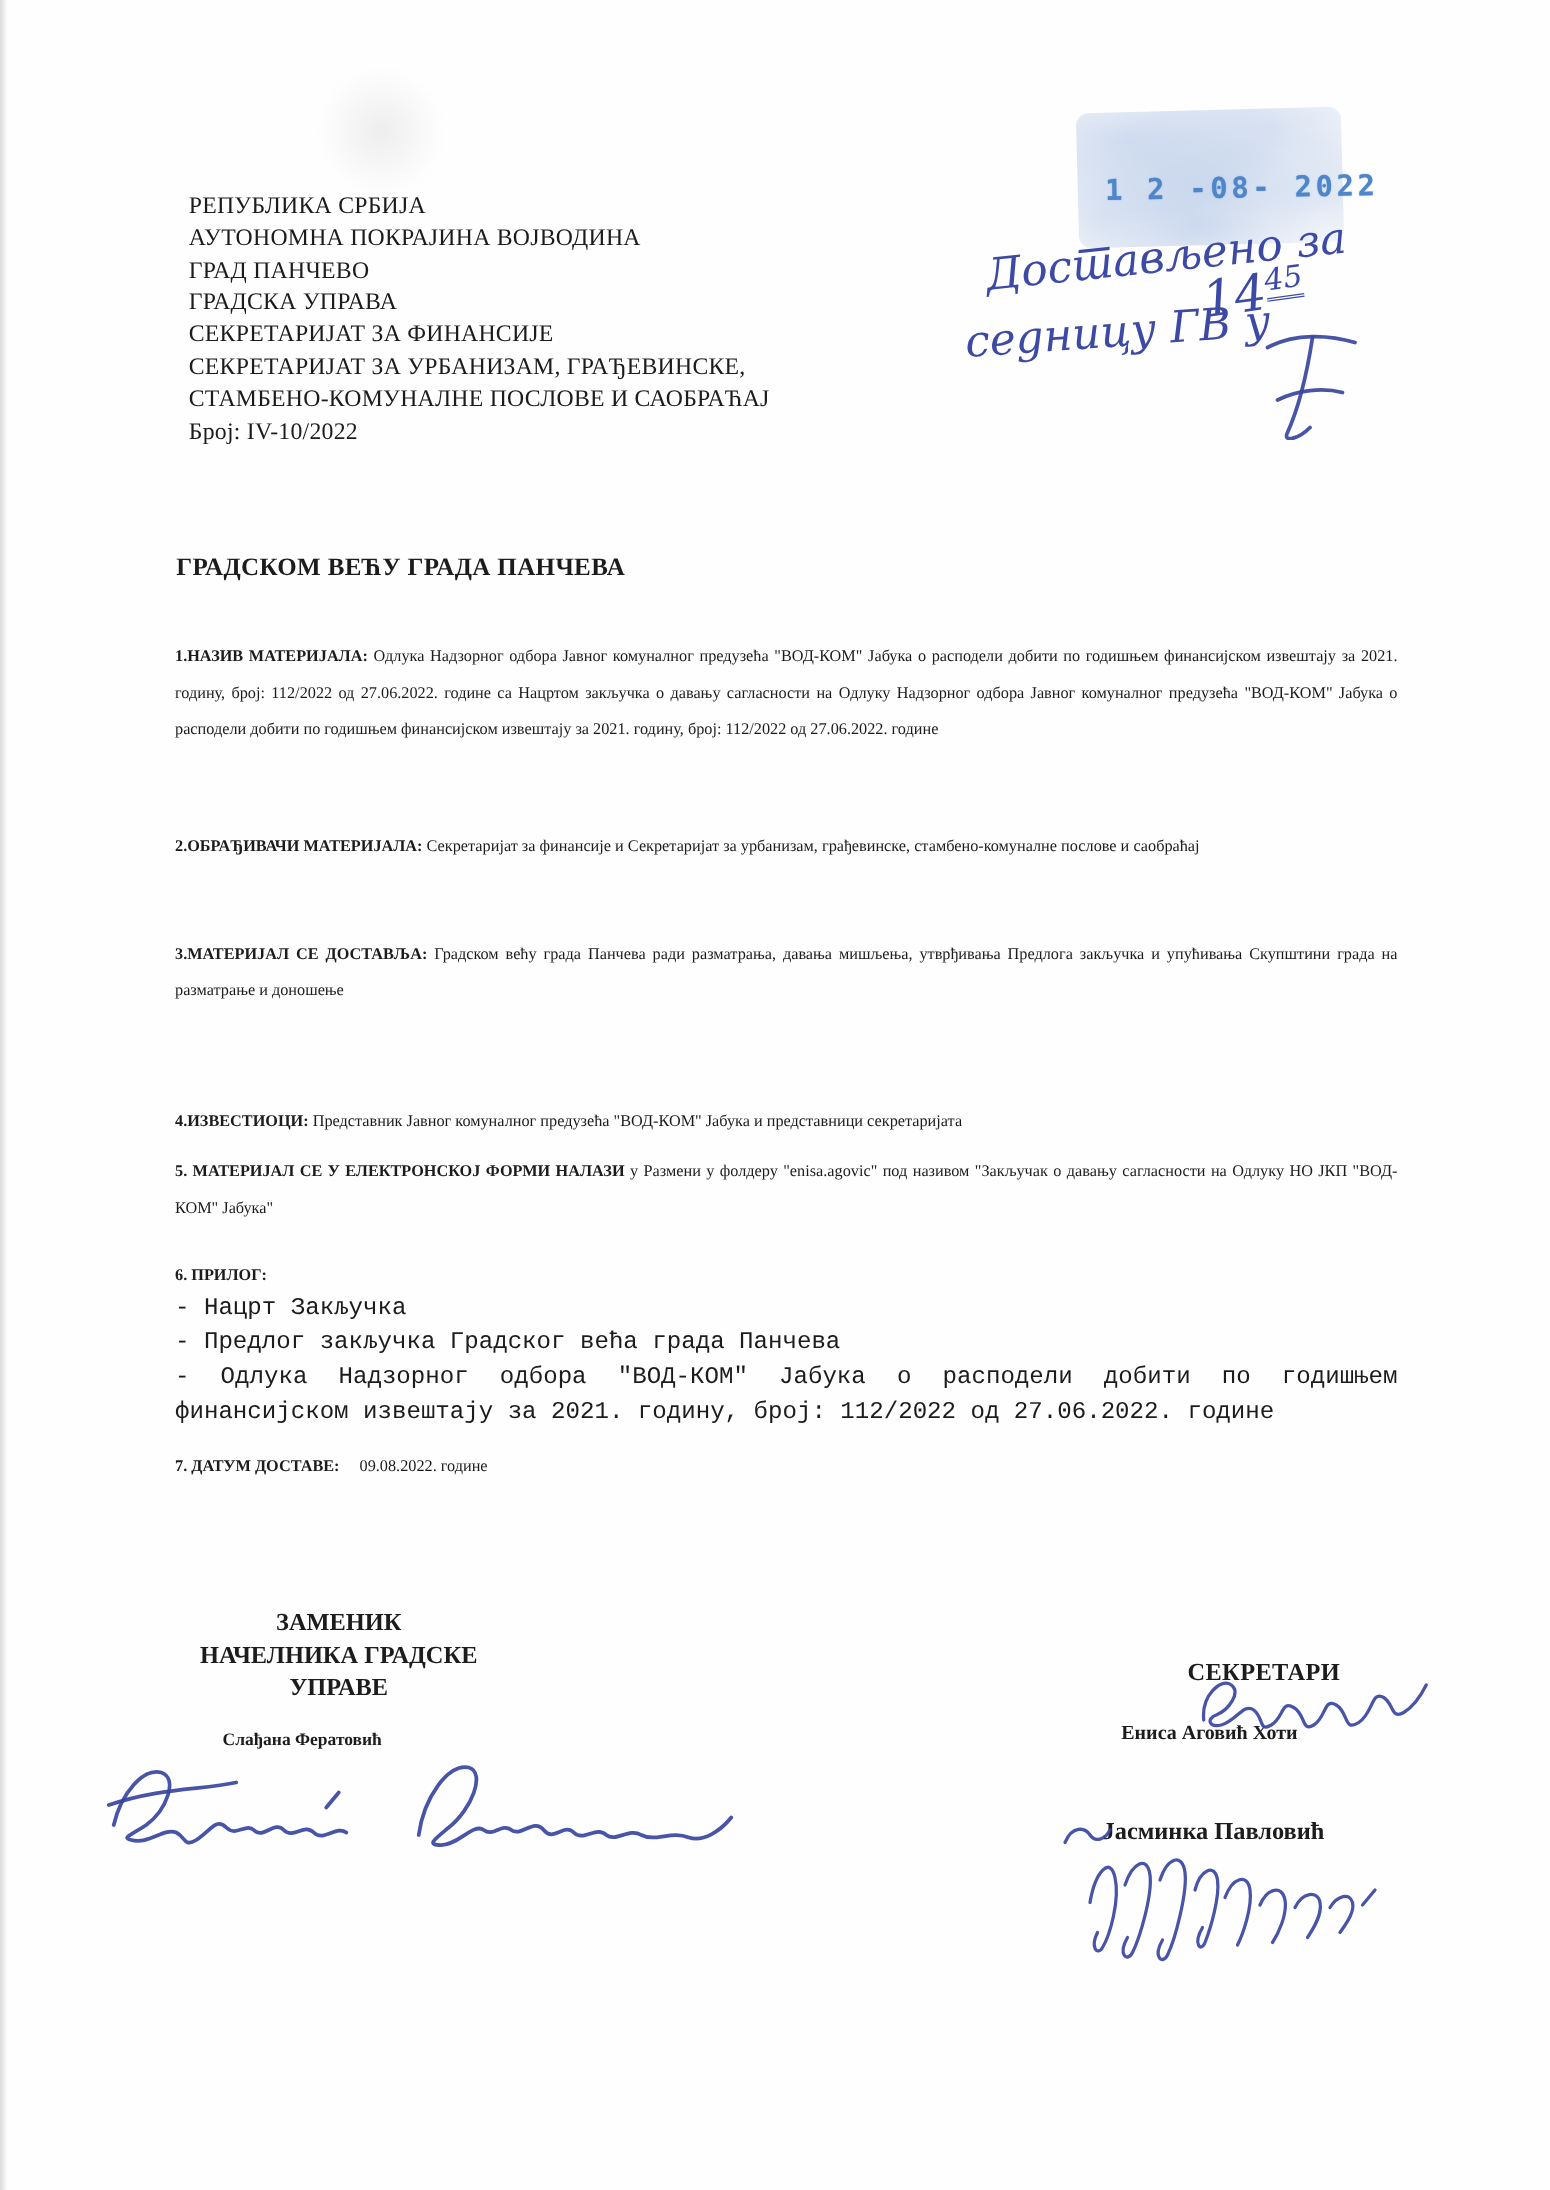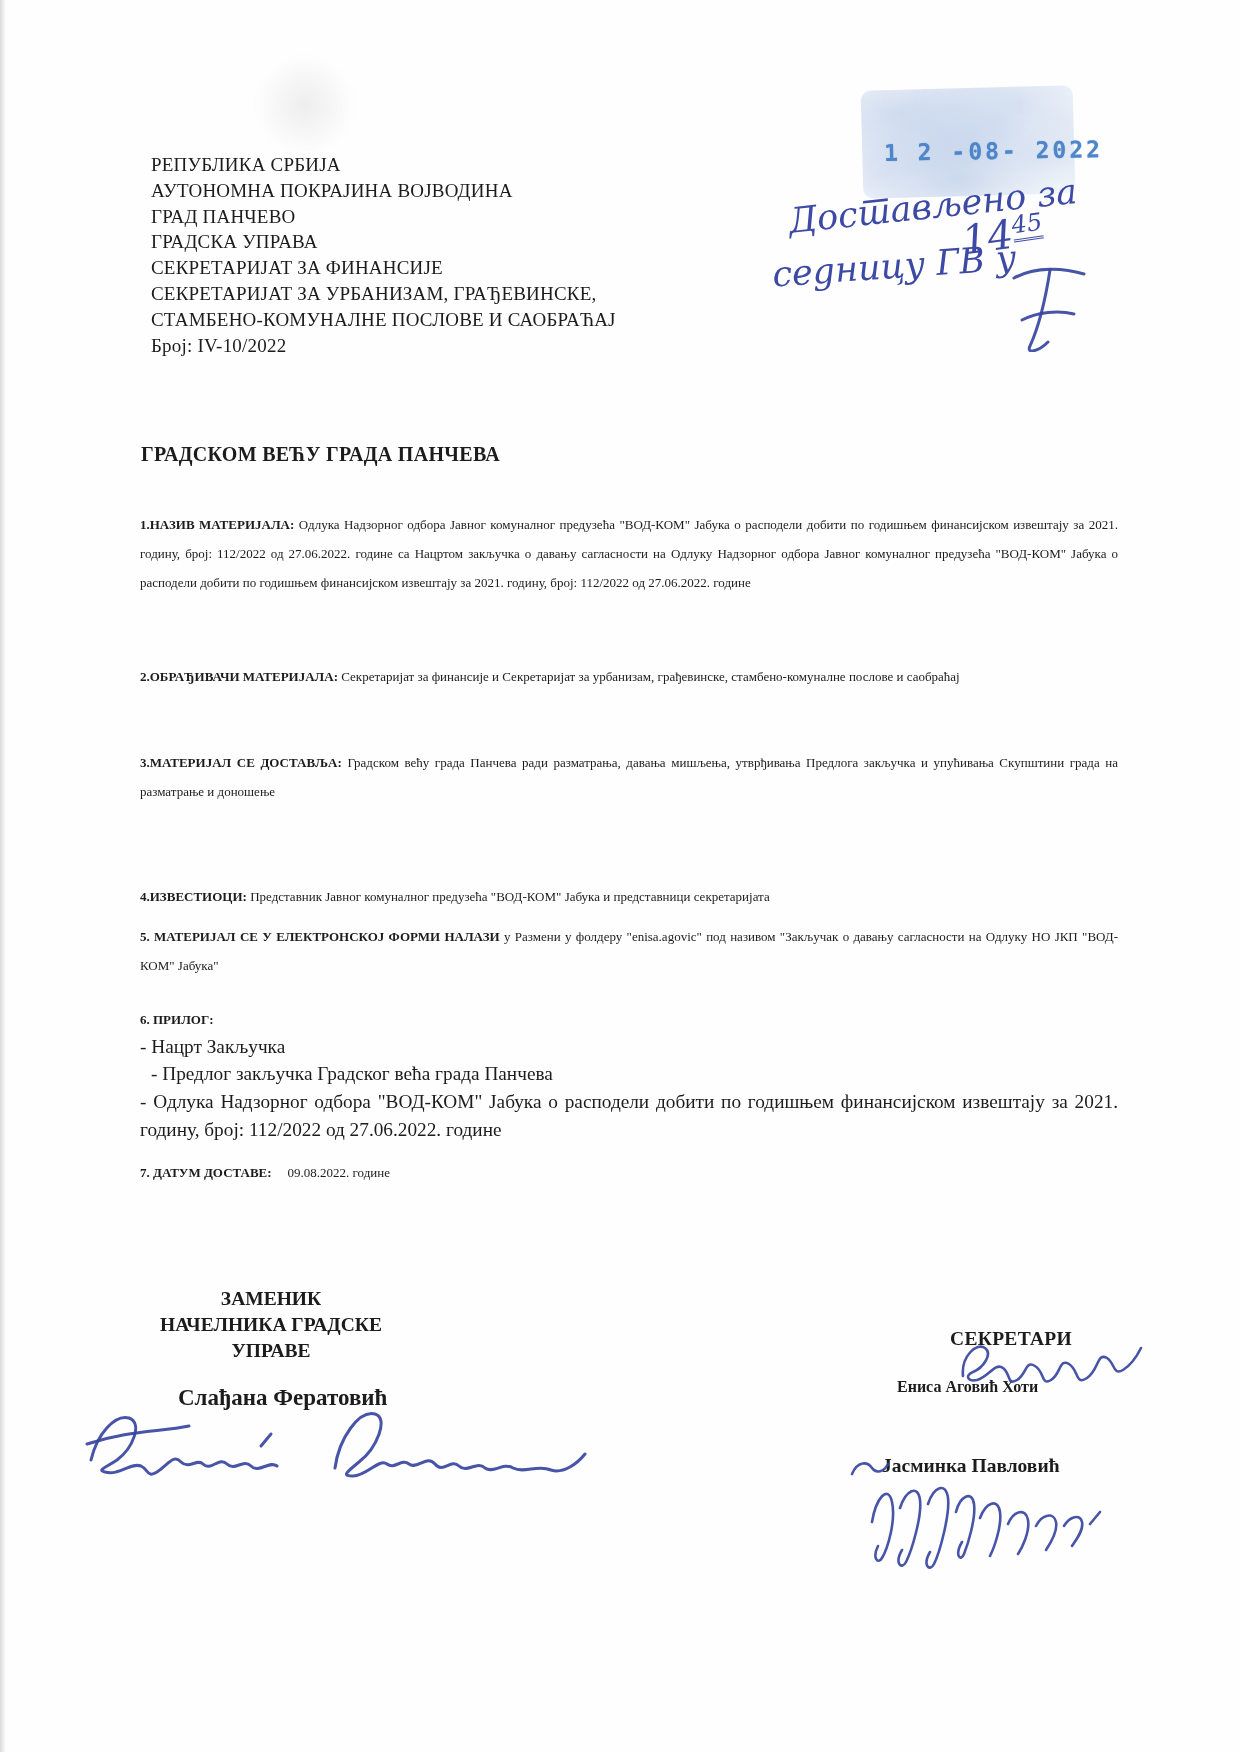--- a/index.html
+++ b/index.html
@@ -64,35 +64,35 @@
     position:absolute;left:140px;width:978px;margin:0;
     font-size:13px;line-height:29px;text-align:justify;
   }
   .lbl{font-weight:bold;}
   .p1{top:510px;}
   .p2{top:662px;}
   .p3{top:748px;}
   .p4{top:838px;margin-top:44px;}
   .p5{top:922px;}
   .p6h{top:1005px;}
-  .att{position:absolute;left:140px;width:978px;margin:0;font-size:19.3px;line-height:27.5px;text-align:justify;}
+  .att{position:absolute;left:140px;width:978px;margin:0;font-size:19.3px;line-height:27.5px;text-align:justify;font-family:Liberation Mono, monospace;}
   .a1{top:1033px;}
-  .a2{top:1060px;margin-left:11px;}
+  .a2{top:1060px;}
   .a3{top:1088px;}
   .p7{top:1158px;}
   .p7 .gap{margin-left:16px;}
   .p8{top:1206px;}
   
   .sigL-title{
     position:absolute;left:140px;top:1286px;width:262px;
     font-weight:bold;font-size:19.5px;line-height:26px;text-align:center;
   }
   .sigL-name{
     position:absolute;left:178px;top:1385px;
-    font-weight:bold;font-size:23px;
+    font-weight:bold;font-size:14px;
   }
   .sigR-title{
     position:absolute;left:950px;top:1328px;
     font-weight:bold;font-size:19.5px;letter-spacing:.3px;
   }
   .sigR-name1{
     position:absolute;left:897px;top:1378px;
     font-weight:bold;font-size:16px;
   }
   .sigR-name2{

